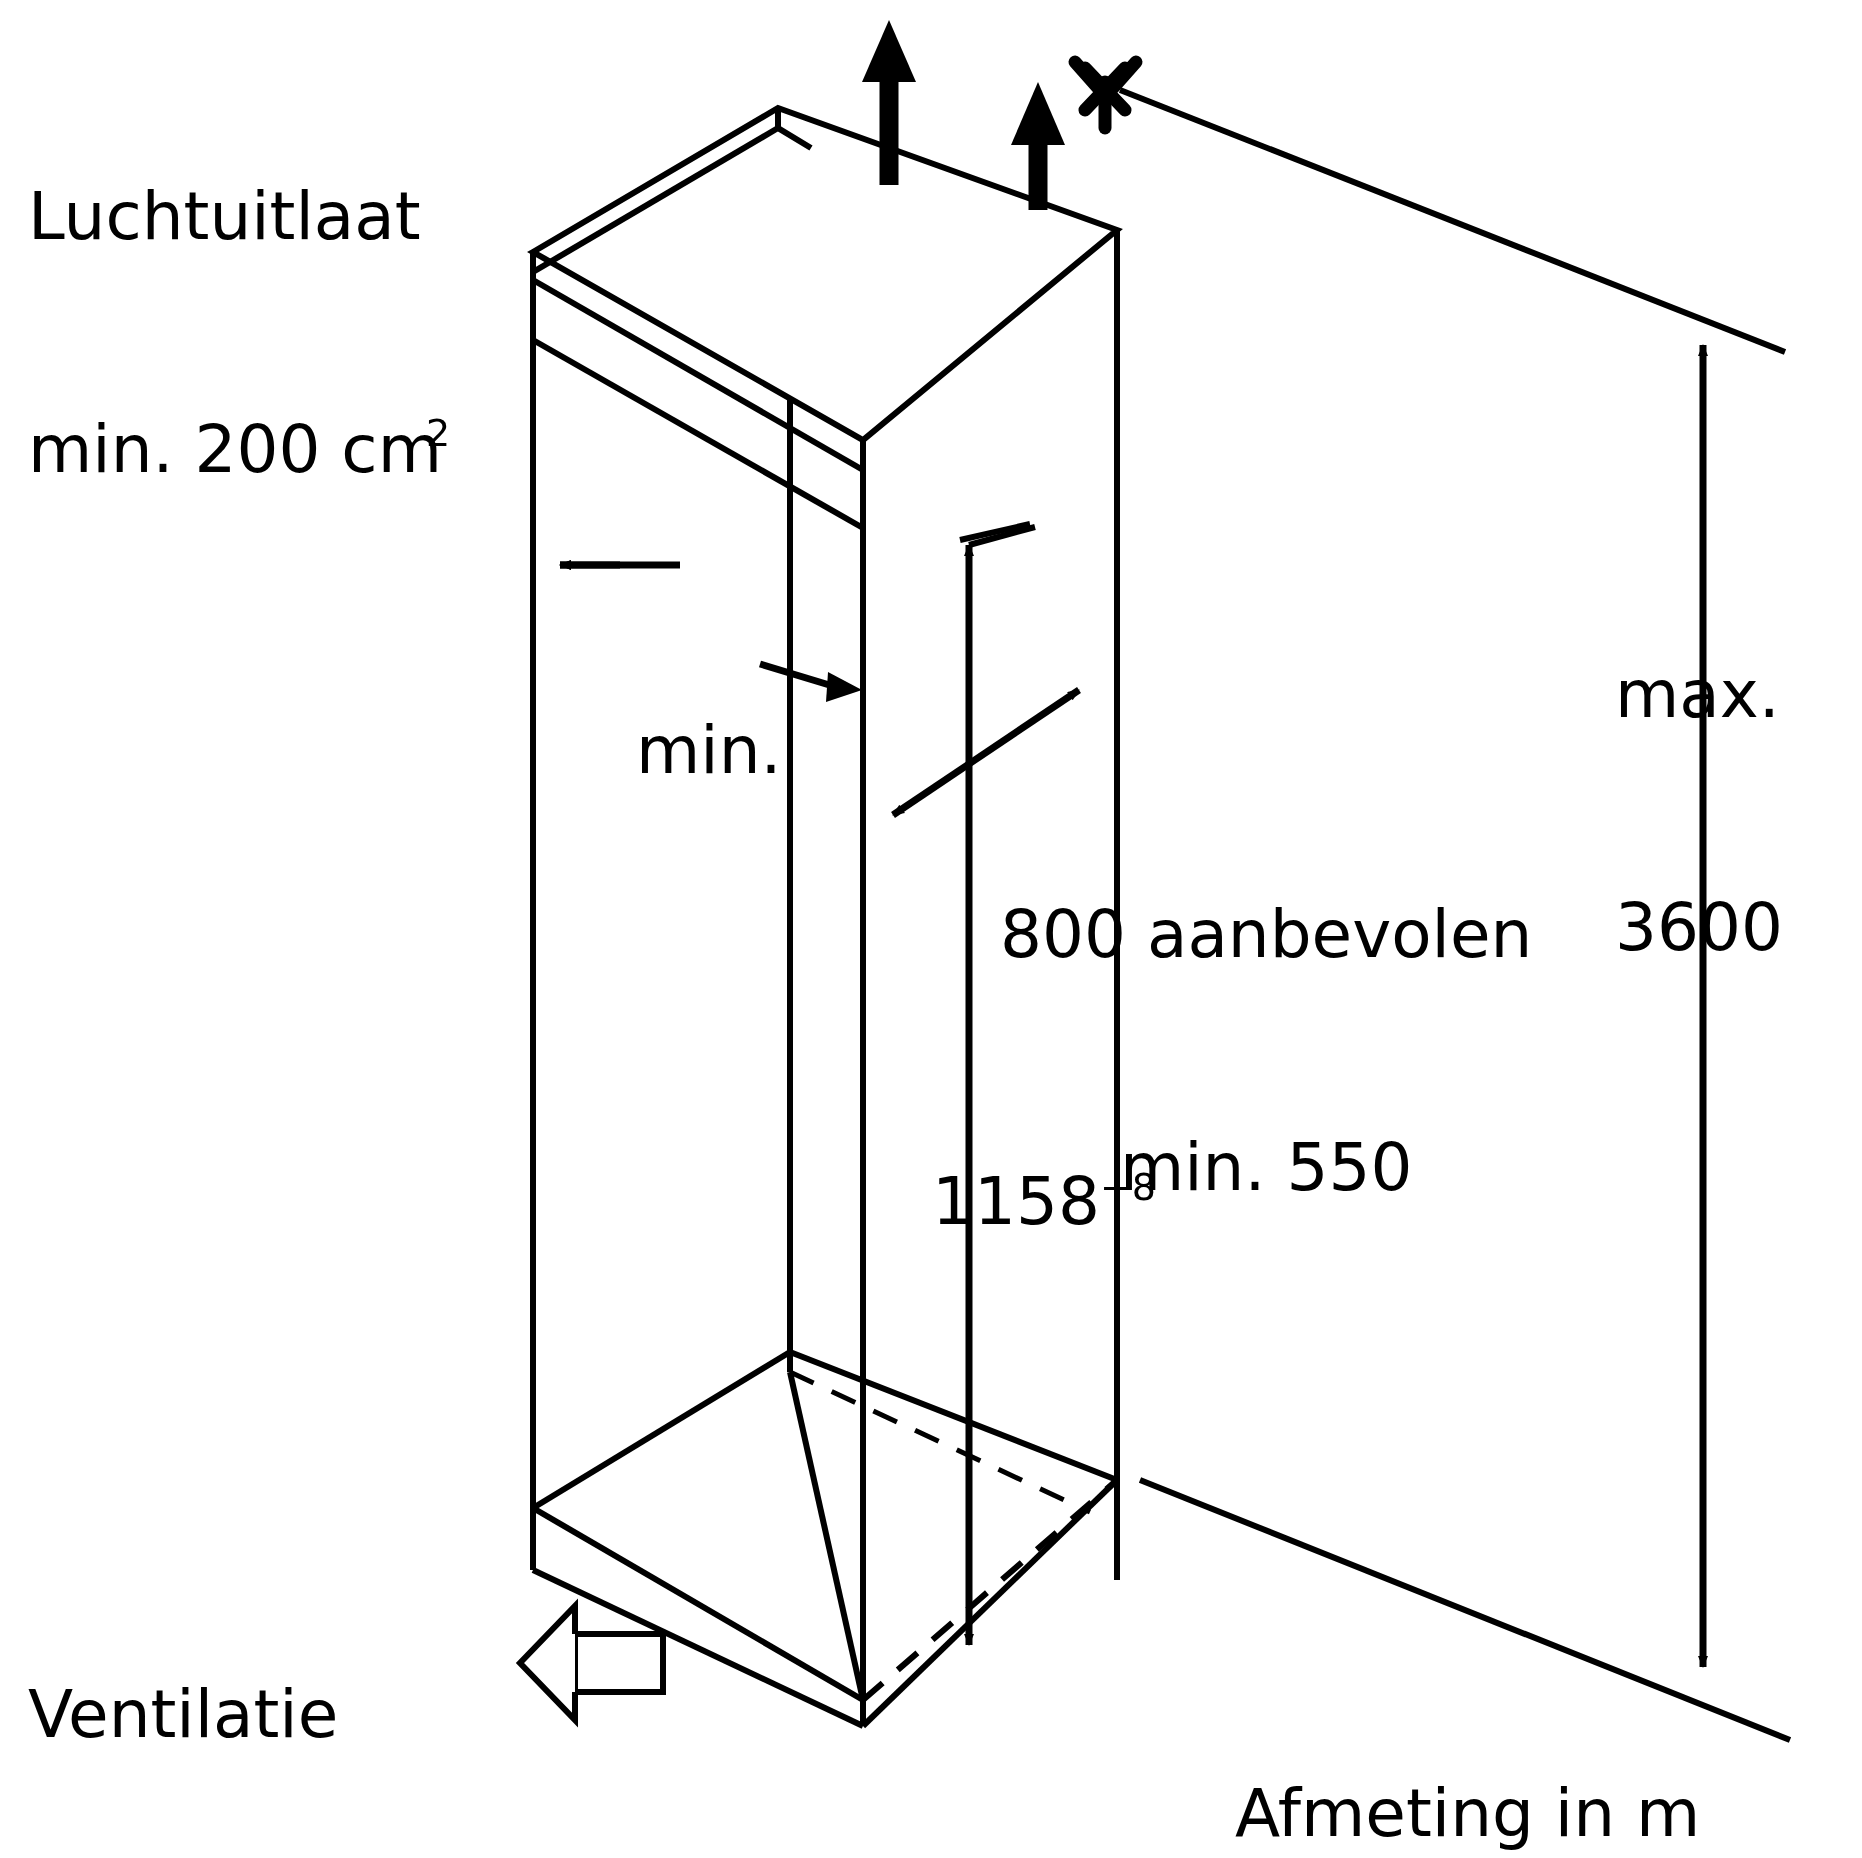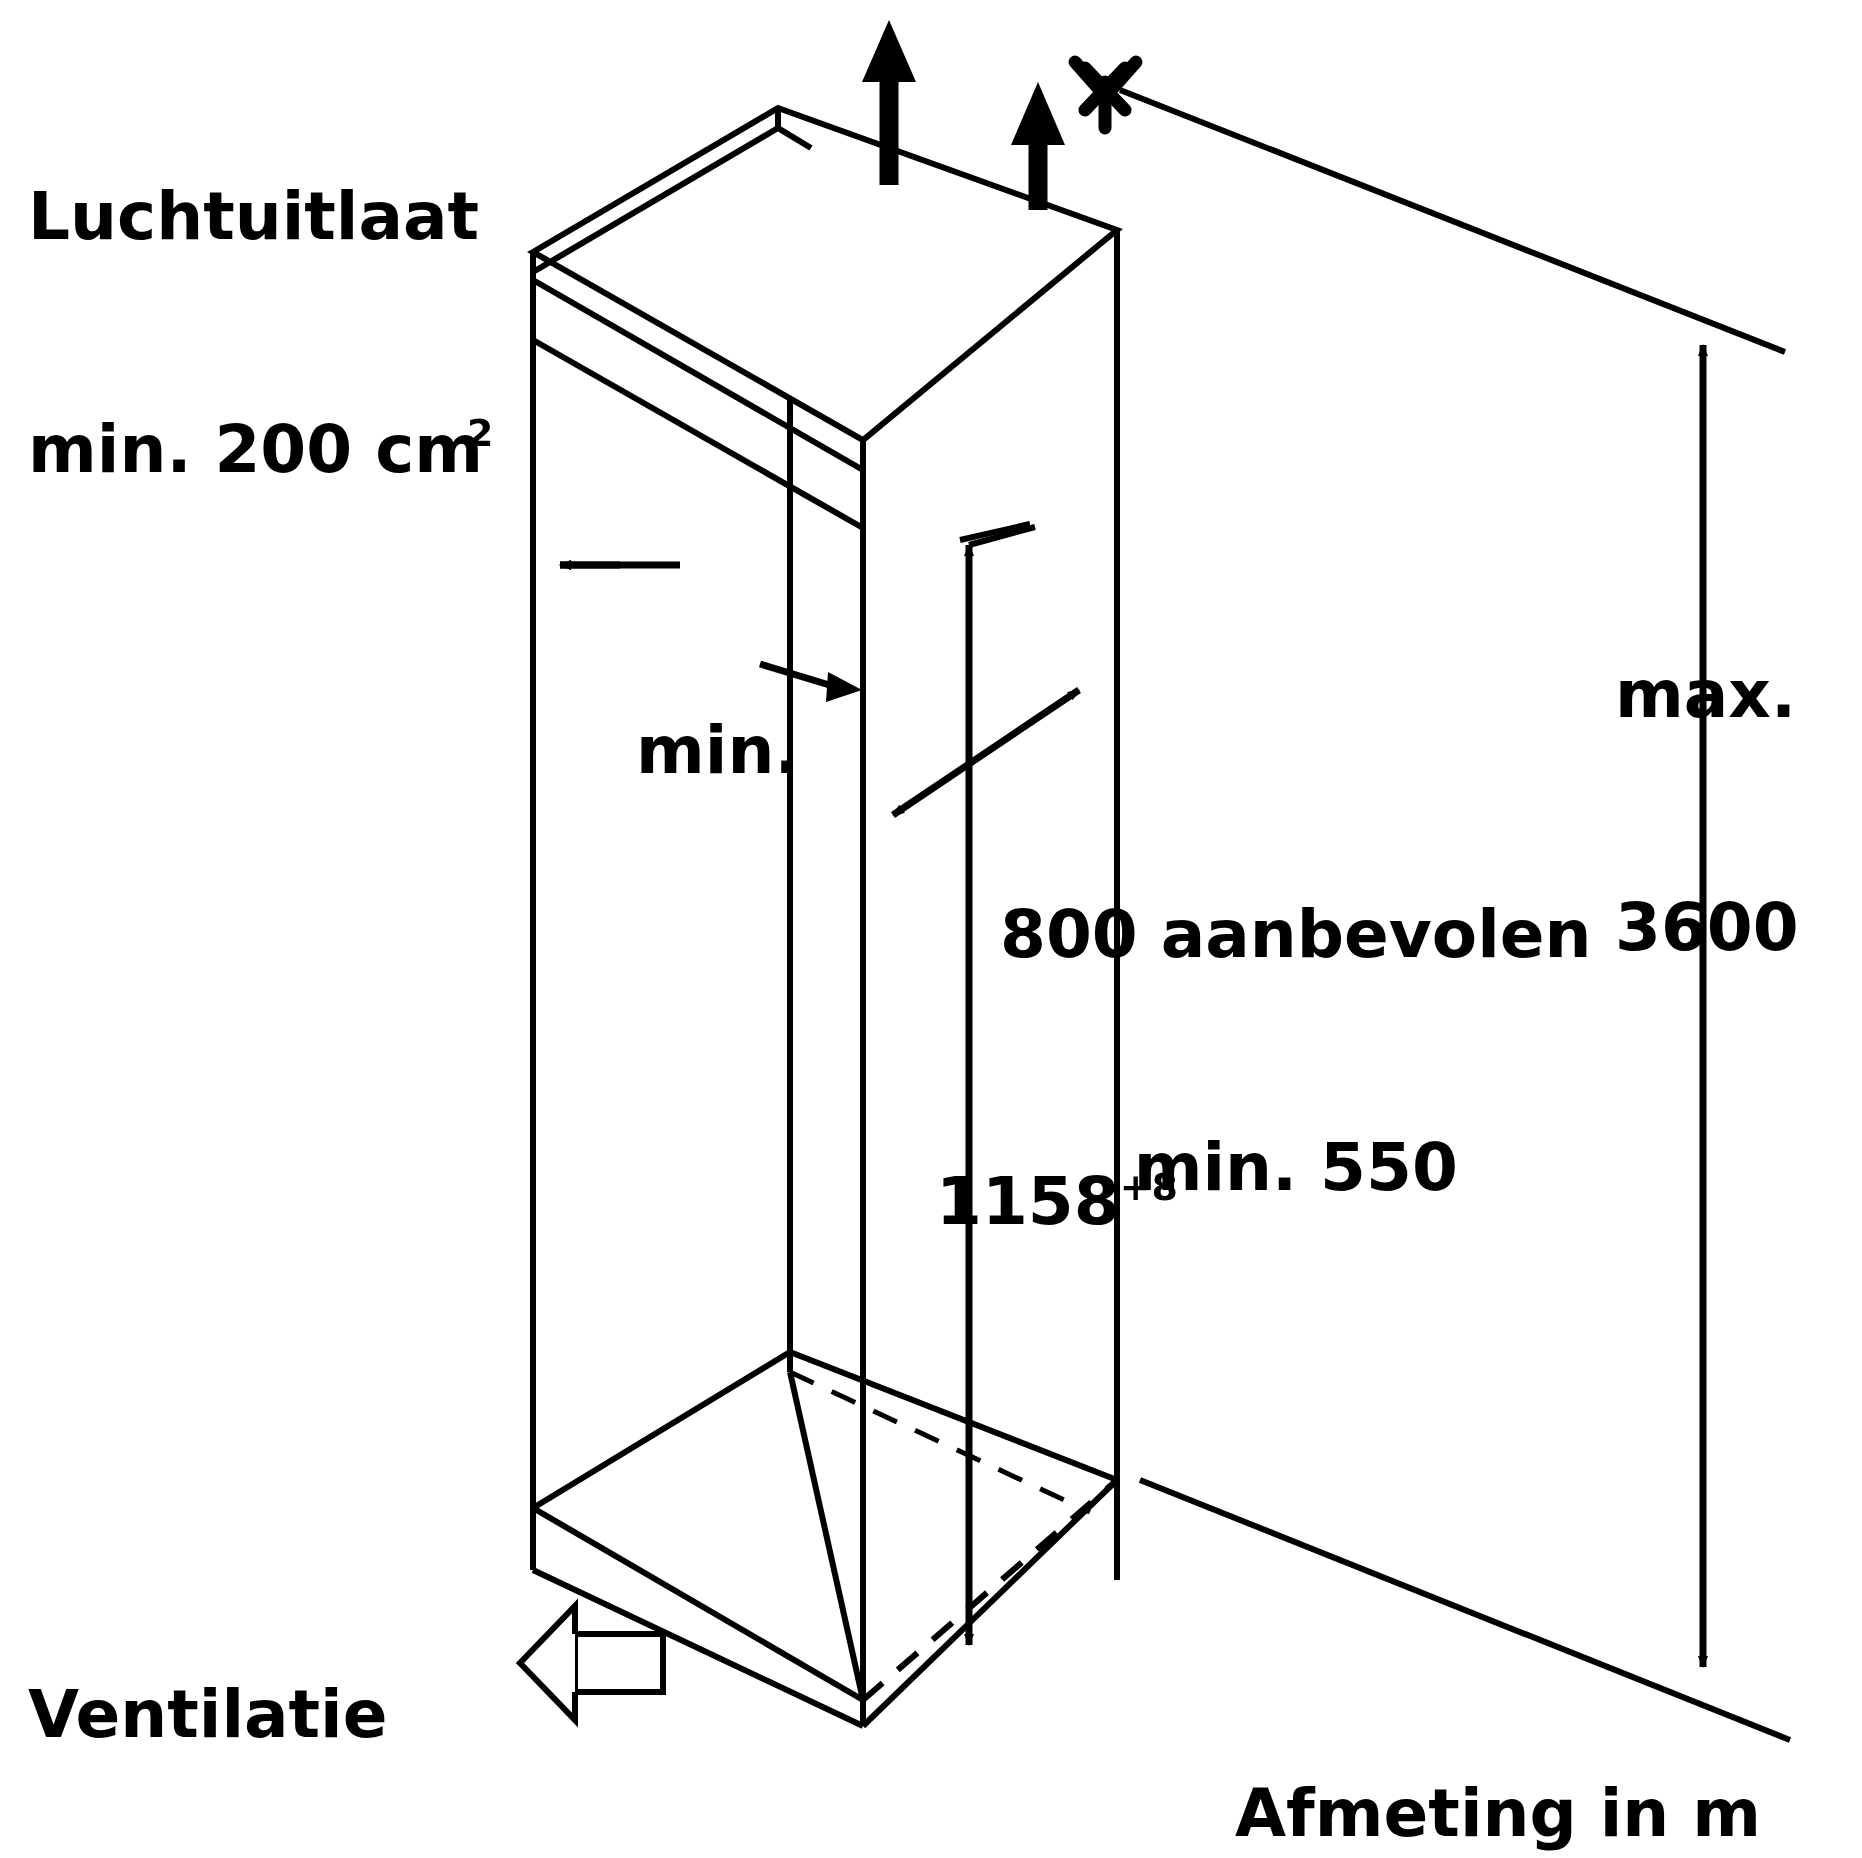--- a/index.html
+++ b/index.html
@@ -22,21 +22,21 @@
     width: 1862px;
     height: 1858px;
   }
   .lbl {
     position: absolute;
     font-family: "DejaVu Sans", sans-serif;
     color: #000000;
     white-space: pre;
     line-height: 1.18;
   }
-  .lbl-xl { font-size: 66px; font-weight: bold; }
+  .lbl-xl { font-size: 66px; }
   .sup { font-size: 38px; }
   .tl-line { display: block; }
 </style>
 </head>
 <body>
 
 <svg id="diagram" viewBox="0 0 1862 1858" xmlns="http://www.w3.org/2000/svg">
 
   <defs>
     <marker id="arrowEnd" markerWidth="14" markerHeight="14" refX="11" refY="5" orient="auto" markerUnits="userSpaceOnUse">

